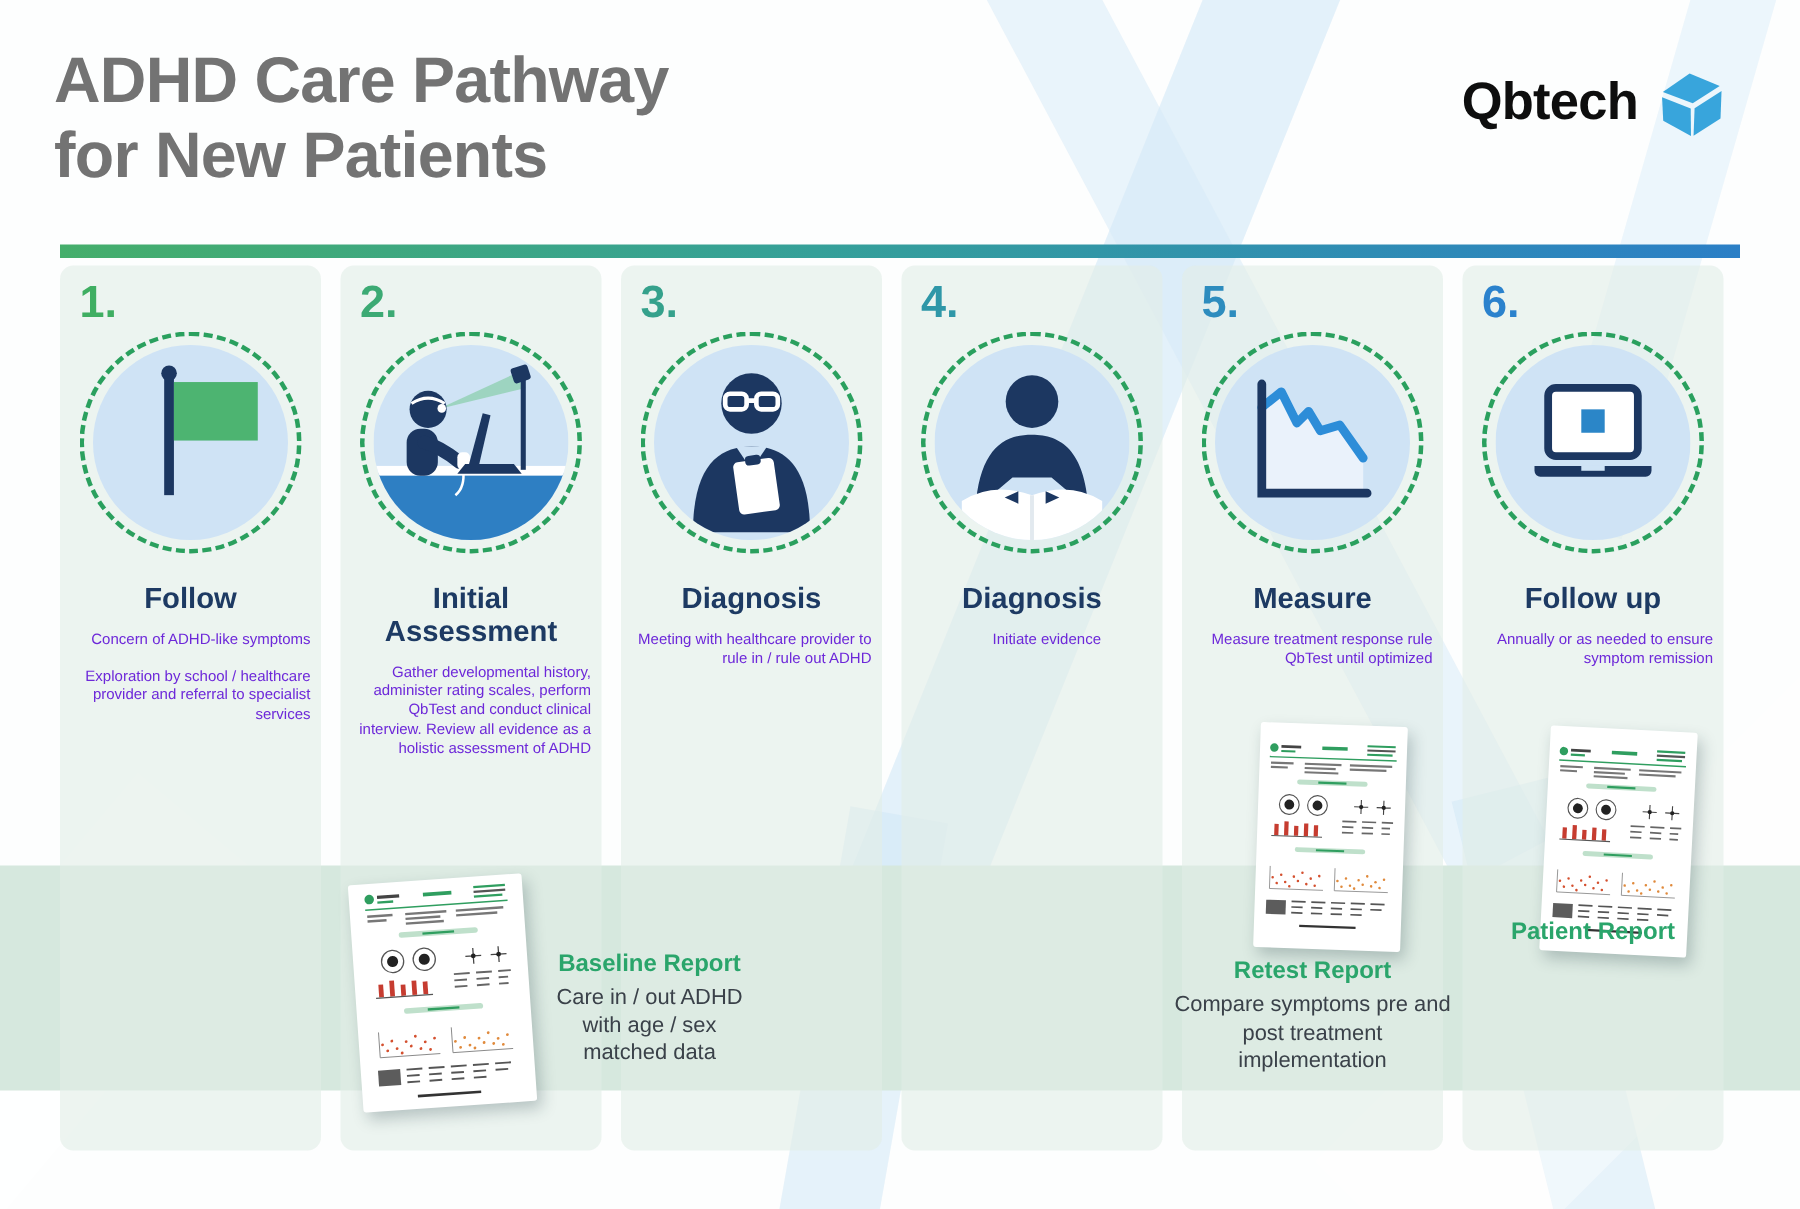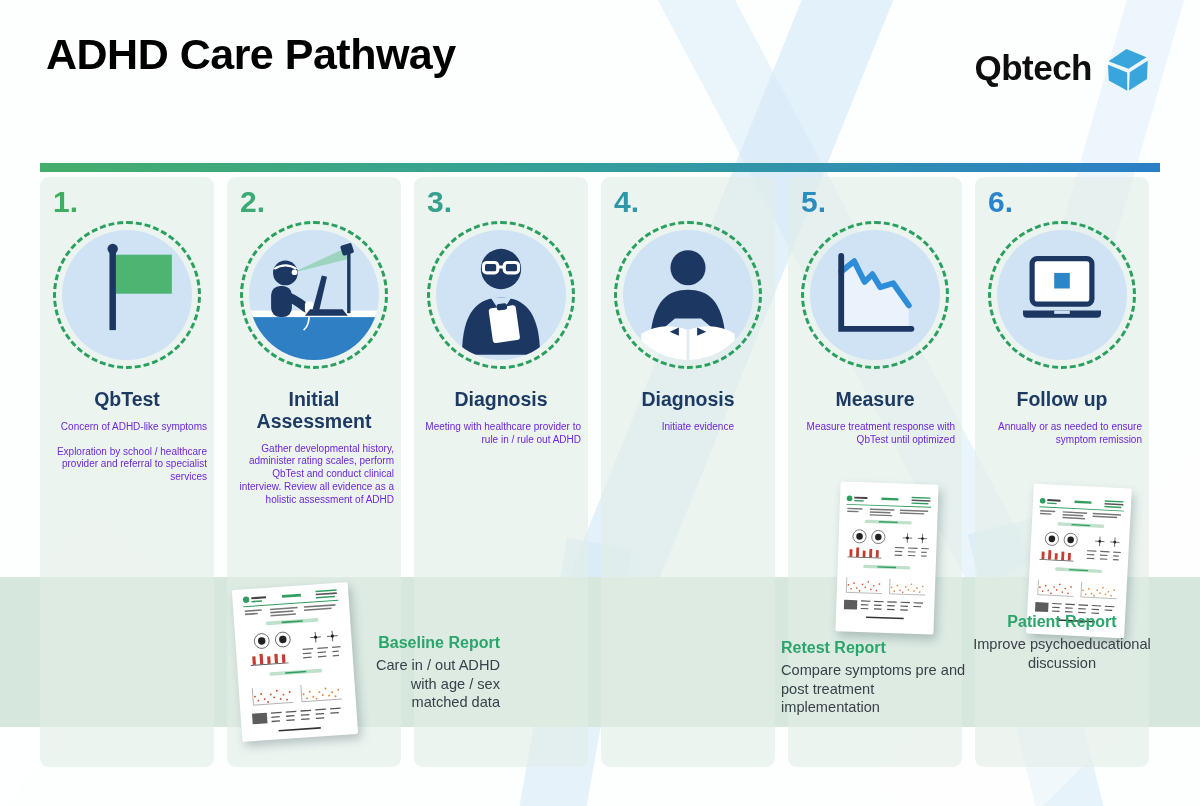--- a/index.html
+++ b/index.html
@@ -10,21 +10,21 @@
   
   .ray{position:absolute;pointer-events:none;}
   .r1{left:700px;top:-120px;width:85px;height:760px;background:rgba(206,229,245,.55);transform:rotate(22deg);}
   .r2{left:790px;top:-140px;width:68px;height:760px;background:rgba(214,233,247,.5);transform:rotate(-28deg);}
   .r3{left:1085px;top:-60px;width:55px;height:420px;background:rgba(222,238,249,.55);transform:rotate(16deg);}
   .r4{left:530px;top:540px;width:66px;height:420px;background:rgba(210,231,246,.55);transform:rotate(10deg);}
   .r5{left:1020px;top:520px;width:66px;height:440px;background:rgba(210,231,246,.5);transform:rotate(-14deg);}
   .r6{left:-70px;top:500px;width:120px;height:460px;background:rgba(255,255,255,.55);transform:rotate(40deg);}
   .r7{left:1040px;top:380px;width:140px;height:520px;background:rgba(255,255,255,.4);transform:rotate(45deg);}
   
-  .title{position:absolute;left:46px;top:30px;margin:0;color:#000000;
+  .title{position:absolute;left:36px;top:30px;margin:0;color:#737373;
     font-size:43px;font-weight:800;line-height:1.16;letter-spacing:-.5px;}
   .title span{display:block;}
   .logo{position:absolute;right:48px;top:42px;display:flex;align-items:center;gap:8px;}
   .logo-text{font-size:35px;font-weight:800;color:#0e0e0e;letter-spacing:-.5px;}
   .divider{position:absolute;left:40px;top:163px;width:1120px;height:9px;
     background:linear-gradient(90deg,#45ae6b 0%,#35a099 45%,#2b7fc6 100%);}
   
   .band{position:absolute;left:0;top:577px;width:1200px;height:150px;background:#d6e8de;}
   .step{position:absolute;top:177px;width:174px;height:590px;border-radius:9px;
     background:rgba(226,237,231,.62);text-align:center;}
@@ -43,42 +43,43 @@
   p:empty{display:none;}
   
   .thumb{position:absolute;background:#fff;border-radius:2px;
     box-shadow:3px 5px 10px rgba(25,50,60,.25);padding:2px;}
   .thumb svg{display:block;width:100%;height:100%;}
   .t-baseline{left:237px;top:586px;width:112px;height:148px;transform:rotate(-4deg);}
   .t-retest{left:838px;top:483px;width:94px;height:146px;transform:rotate(2deg);}
   .t-patient{left:1030px;top:486px;width:94px;height:146px;transform:rotate(3deg);}
   .caption{position:absolute;color:#3a4149;font-size:14.6px;line-height:1.26;}
   .caption .r-name{font-size:16px;font-weight:800;color:#2aa56b;margin-bottom:3px;}
-  .c-baseline{left:366px;top:633px;width:134px;text-align:right;}
-  .c-retest{left:781px;top:638px;width:188px;text-align:left;}
+  .c-baseline{left:366px;top:633px;width:134px;text-align:center;}
+  .c-retest{left:781px;top:638px;width:188px;text-align:center;}
   .c-patient{left:972px;top:612px;width:180px;text-align:center;}
   .hidden-defs{position:absolute;width:0;height:0;overflow:hidden;}
 </style>
 </head>
 <body>
 
 <div class="poster">
 
   <div class="ray r1"></div>
   <div class="ray r2"></div>
   <div class="ray r3"></div>
   <div class="ray r4"></div>
   <div class="ray r5"></div>
   <div class="ray r6"></div>
   <div class="ray r7"></div>
 
   <div class="band"></div>
 
   <h1 class="title">
     <span>ADHD Care Pathway</span>
+    <span>for New Patients</span>
   </h1>
   <div class="logo">
     <span class="logo-text">Qbtech</span>
     <svg width="52" height="52" viewBox="0 0 60 60">
       <g transform="rotate(-6 32 32)" fill="#38a5dc">
         <polygon points="11,20 33,8 55,20 33,31"></polygon>
         <polygon points="10,24 31,35 29,56 9,42"></polygon>
         <polygon points="34,35 56,24 53,45 31,56"></polygon>
       </g>
     </svg>
@@ -95,21 +96,21 @@
             </clipPath>
           </defs>
         <circle cx="50" cy="50" r="50" fill="#cfe3f5"></circle>
         <g clip-path="url(#c1)">
           <circle cx="39" cy="14.5" r="4" fill="#1c3761"></circle>
           <rect x="36.5" y="15" width="5" height="62" fill="#1c3761"></rect>
           <rect x="41.5" y="19" width="43" height="30" fill="#4db471"></rect>
         </g>
       </svg>
     </div>
-    <h2>QbTest</h2>
+    <h2>Follow</h2>
     <p>Concern of ADHD-like symptoms</p>
     <p>Exploration by school / healthcare provider and referral to specialist services</p>
   </section>
 
   <section class="step">
     <div class="num" style="color: rgb(60, 170, 116);">2.</div>
     <div class="ring">
       <svg viewBox="0 0 100 100">
         <defs>
             <clipPath id="c2">
@@ -207,21 +208,21 @@
           </defs>
         <circle cx="50" cy="50" r="50" fill="#cfe3f5"></circle>
         <g clip-path="url(#c5)">
           <polygon points="24,32 34,24 42,40 48,34 54,44 64,41 76,58 76,75 24,75" fill="#eaf2fb"></polygon>
           <polyline points="24,32 34,24 42,40 48,34 54,44 64,41 76,58" fill="none" stroke="#2d8dd8" stroke-width="4.5" stroke-linejoin="round" stroke-linecap="round"></polyline>
           <path d="M24,20 V76 H78" fill="none" stroke="#1c3761" stroke-width="4.5" stroke-linecap="round"></path>
         </g>
       </svg>
     </div>
     <h2>Measure</h2>
-    <p>Measure treatment response with QbTest until optimized</p>
+    <p>Measure treatment response rule QbTest until optimized</p>
 
   </section>
 
   <section class="step">
     <div class="num" style="color: rgb(43, 130, 205);">6.</div>
     <div class="ring">
       <svg viewBox="0 0 100 100">
         <defs>
             <clipPath id="c6">
               <circle cx="50" cy="50" r="50"></circle>
@@ -260,21 +261,20 @@
   <div class="caption c-baseline">
     <div class="r-name">Baseline Report</div>
     <div class="r-desc">Care in / out ADHD with age / sex matched data</div>
   </div>
   <div class="caption c-retest">
     <div class="r-name">Retest Report</div>
     <div class="r-desc">Compare symptoms pre and post treatment implementation</div>
   </div>
   <div class="caption c-patient">
     <div class="r-name">Patient Report</div>
-    <div class="r-desc">Improve psychoeducational discussion</div>
   </div>
 
   <svg class="hidden-defs">
     <symbol id="mini-report" viewBox="0 0 100 140">
       <rect width="100" height="140" fill="#ffffff"></rect>
       <circle cx="8" cy="8" r="3" fill="#2f9e5f"></circle>
       <rect x="13" y="6" width="14" height="2" fill="#444444"></rect>
       <rect x="13" y="9.5" width="10" height="1.5" fill="#2f9e5f"></rect>
       <rect x="42" y="6" width="18" height="2.5" fill="#2f9e5f"></rect>
       <rect x="74" y="4" width="20" height="1.5" fill="#2f9e5f"></rect>

